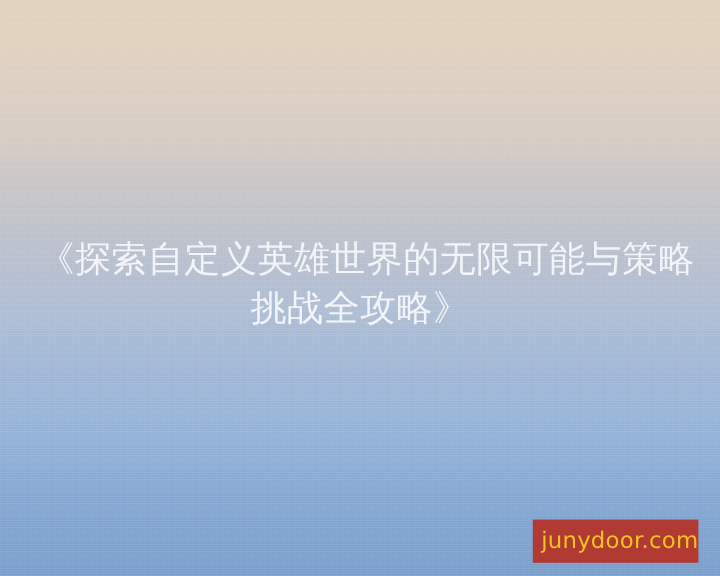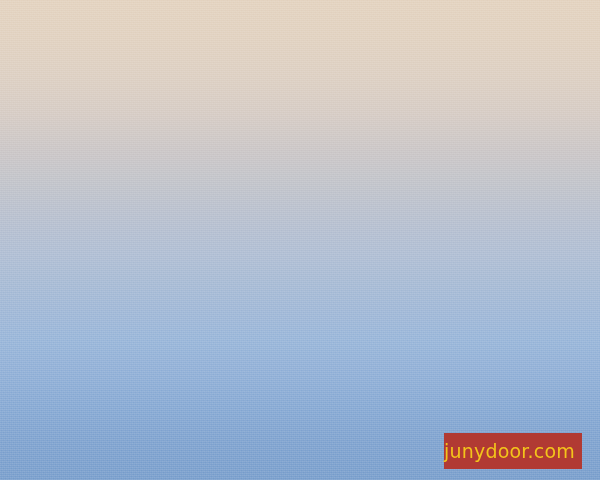--- a/index.html
+++ b/index.html
@@ -78,36 +78,40 @@
   
   .watermark {
     position: absolute;
     left: 444px;
     top: 433px;
     width: 138px;
     height: 36px;
     background: #b13a33;
     display: flex;
     align-items: center;
-    justify-content: flex-start;
+    justify-content: flex-end;
   }
   .watermark-text {
     font-family: "DejaVu Sans", "Liberation Sans", sans-serif;
     font-size: 19px;
     font-weight: 400;
     color: #f3c41b;
     letter-spacing: 0.2px;
     line-height: 1;
   }
 </style>
 </head>
 <body>
 
 <div class="cover">
 
   <div class="grain"></div>
 
+  <div class="title-block">
+    <span class="title-line">《探索自定义英雄世界的无限可能与策略</span>
+    <span class="title-line">挑战全攻略》</span>
+  </div>
 
   <div class="watermark">
     <span class="watermark-text">junydoor.com</span>
   </div>
 
 </div>
 
 </body></html>

